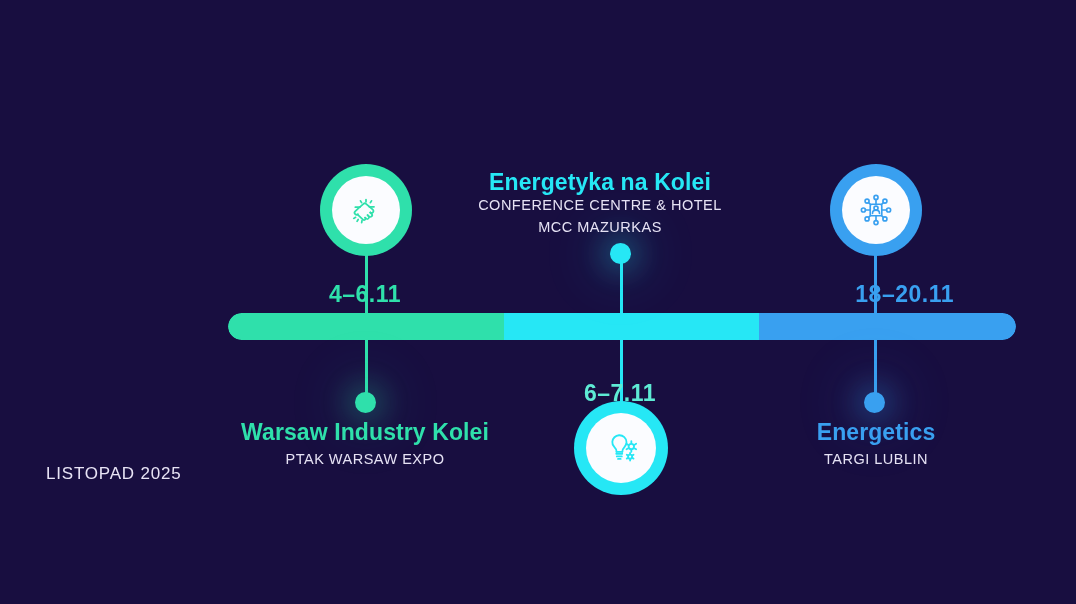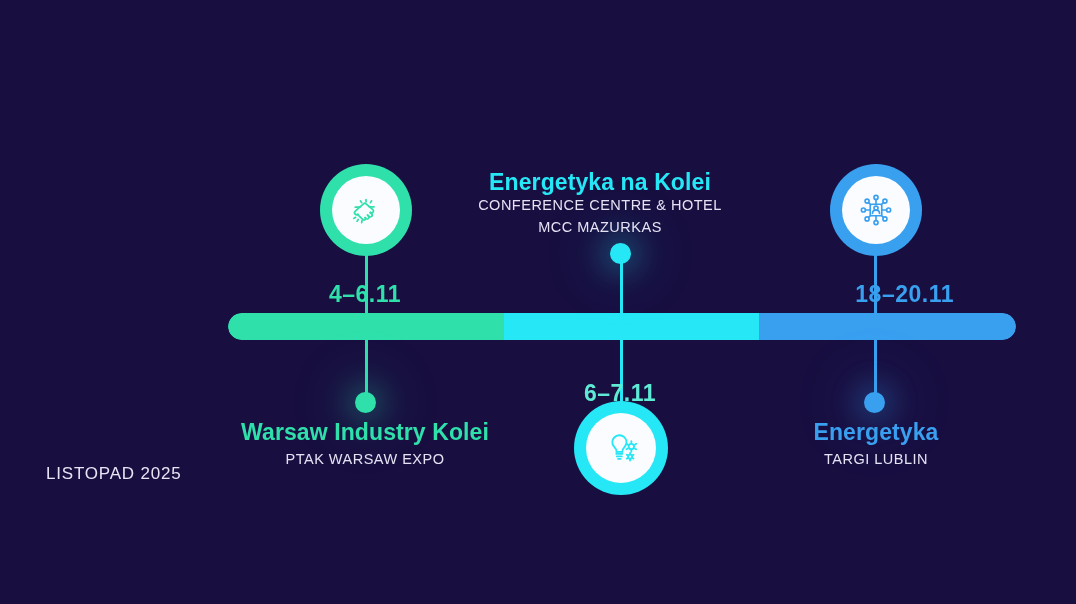--- a/index.html
+++ b/index.html
@@ -186,17 +186,17 @@
     <span class="venue">PTAK WARSAW EXPO</span>
   </div>
 
   <div class="evt above" style="left:420px; top:169px; width:360px;">
     <span class="name" style="color:#26e7f5;">Energetyka na Kolei</span>
     <span class="venue" style="margin-top:0;">CONFERENCE CENTRE &amp; HOTEL</span>
     <span class="venue">MCC MAZURKAS</span>
   </div>
 
   <div class="evt" style="left:696px; top:419px; width:360px;">
-    <span class="name" style="color:#39a0f0;">Energetyka</span>
+    <span class="name" style="color:#39a0f0;">Energetics</span>
     <span class="venue">TARGI LUBLIN</span>
   </div>
 
 </div>
 
 </body></html>

